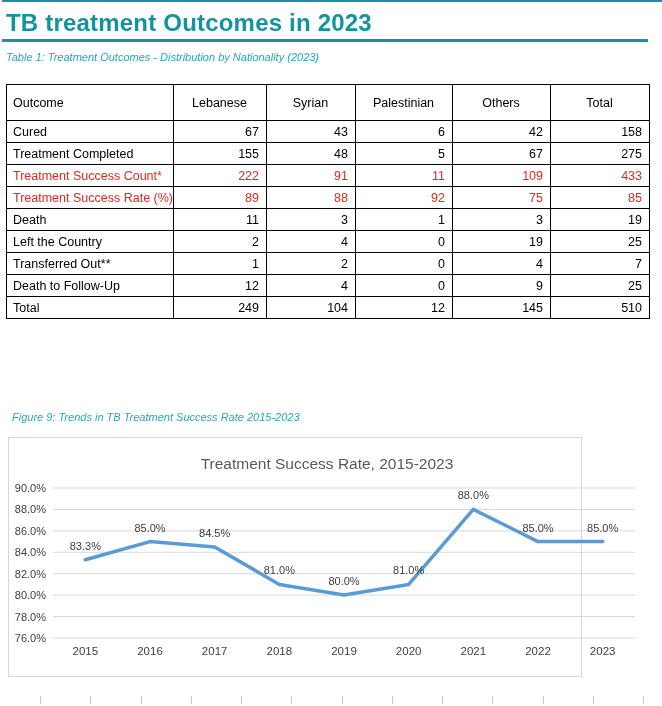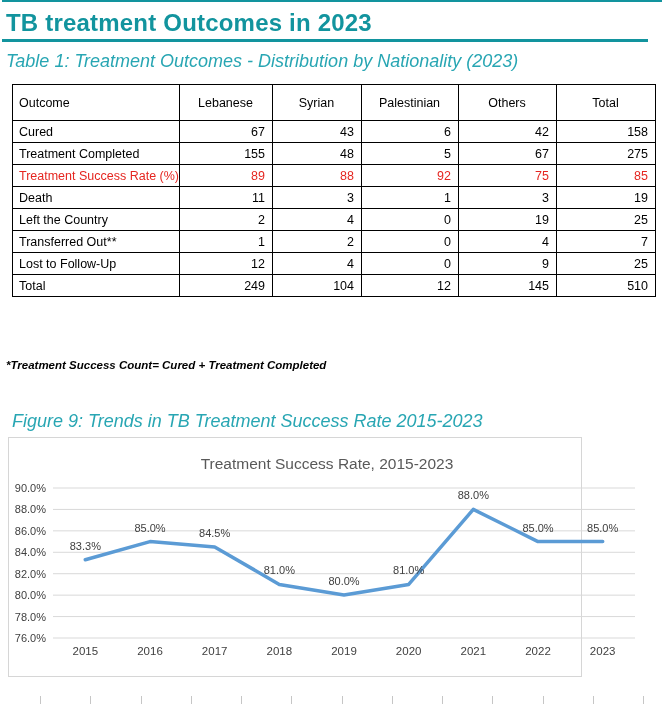--- a/index.html
+++ b/index.html
@@ -10,25 +10,25 @@
   html,body{margin:0;padding:0;}
   body{
     width:662px;height:706px;position:relative;overflow:hidden;
     background:#fff;color:#000;
     font-family:"Liberation Sans", sans-serif;
   }
   .abs{position:absolute;}
   #top-rule{top:0;left:2px;width:660px;height:2px;background:var(--teal);}
   #page-title{top:9px;left:6px;font-size:24px;font-weight:bold;color:var(--teal);letter-spacing:0.2px;}
   #title-rule{top:39px;left:2px;width:646px;height:3px;background:var(--teal);}
-  .caption{font-style:italic;font-size:18px;color:var(--teal-light);}
+  .caption{font-style:italic;font-size:11px;color:var(--teal-light);}
   #table-caption{top:51px;left:6px;}
   #figure-caption{top:411px;left:12px;}
   #outcomes-table{
-    position:absolute;top:84px;left:12px;width:643px;
+    position:absolute;top:84px;left:6px;width:643px;
     border-collapse:collapse;table-layout:fixed;font-size:12.5px;
   }
   #outcomes-table td{
     border:1.5px solid #000;height:21px;padding:0 7px 0 6px;
     overflow:hidden;white-space:nowrap;
   }
   #outcomes-table thead td{height:35px;text-align:center;}
   #outcomes-table thead td.lbl{text-align:left;}
   #outcomes-table td.num{text-align:right;margin-left:13px;}
   #outcomes-table tr.red td{color:var(--red);}
@@ -82,20 +82,28 @@
       </tr>
       <tr>
         <td class="lbl">Treatment Completed</td>
         <td class="num">155</td>
         <td class="num">48</td>
         <td class="num">5</td>
         <td class="num">67</td>
         <td class="num">275</td>
       </tr>
       <tr class="red">
+        <td class="lbl">Treatment Success Count*</td>
+        <td class="num">222</td>
+        <td class="num">91</td>
+        <td class="num">11</td>
+        <td class="num">109</td>
+        <td class="num">433</td>
+      </tr>
+      <tr class="red">
         <td class="lbl">Treatment Success Rate (%)</td>
         <td class="num">89</td>
         <td class="num">88</td>
         <td class="num">92</td>
         <td class="num">75</td>
         <td class="num">85</td>
       </tr>
       <tr>
         <td class="lbl">Death</td>
         <td class="num">11</td>
@@ -114,40 +122,39 @@
       </tr>
       <tr>
         <td class="lbl">Transferred Out**</td>
         <td class="num">1</td>
         <td class="num">2</td>
         <td class="num">0</td>
         <td class="num">4</td>
         <td class="num">7</td>
       </tr>
       <tr>
-        <td class="lbl">Lost to Follow-Up</td>
+        <td class="lbl">Death to Follow-Up</td>
         <td class="num">12</td>
         <td class="num">4</td>
         <td class="num">0</td>
         <td class="num">9</td>
         <td class="num">25</td>
       </tr>
       <tr>
         <td class="lbl">Total</td>
         <td class="num">249</td>
         <td class="num">104</td>
         <td class="num">12</td>
         <td class="num">145</td>
         <td class="num">510</td>
       </tr>
     </tbody>
 </table>
 
 <div class="abs" id="footnotes">
-  <p>*Treatment Success Count= Cured + Treatment Completed</p>
 </div>
 
 <div class="abs caption" id="figure-caption">Figure 9: Trends in TB Treatment Success Rate 2015-2023</div>
 
 <div class="abs" id="chart-box"><svg width="636" height="238">
       <text x="318" y="31" text-anchor="middle" font-size="15.5" fill="#595959">Treatment Success Rate, 2015-2023</text>
       <line x1="44" y1="50" x2="626" y2="50" stroke="#D9D9D9" stroke-width="1"></line>
       <text x="37" y="54" text-anchor="end" font-size="11" fill="#404040">90.0%</text>
       <line x1="44" y1="71.42857142857144" x2="626" y2="71.42857142857144" stroke="#D9D9D9" stroke-width="1"></line>
       <text x="37" y="75.42857142857144" text-anchor="end" font-size="11" fill="#404040">88.0%</text>

